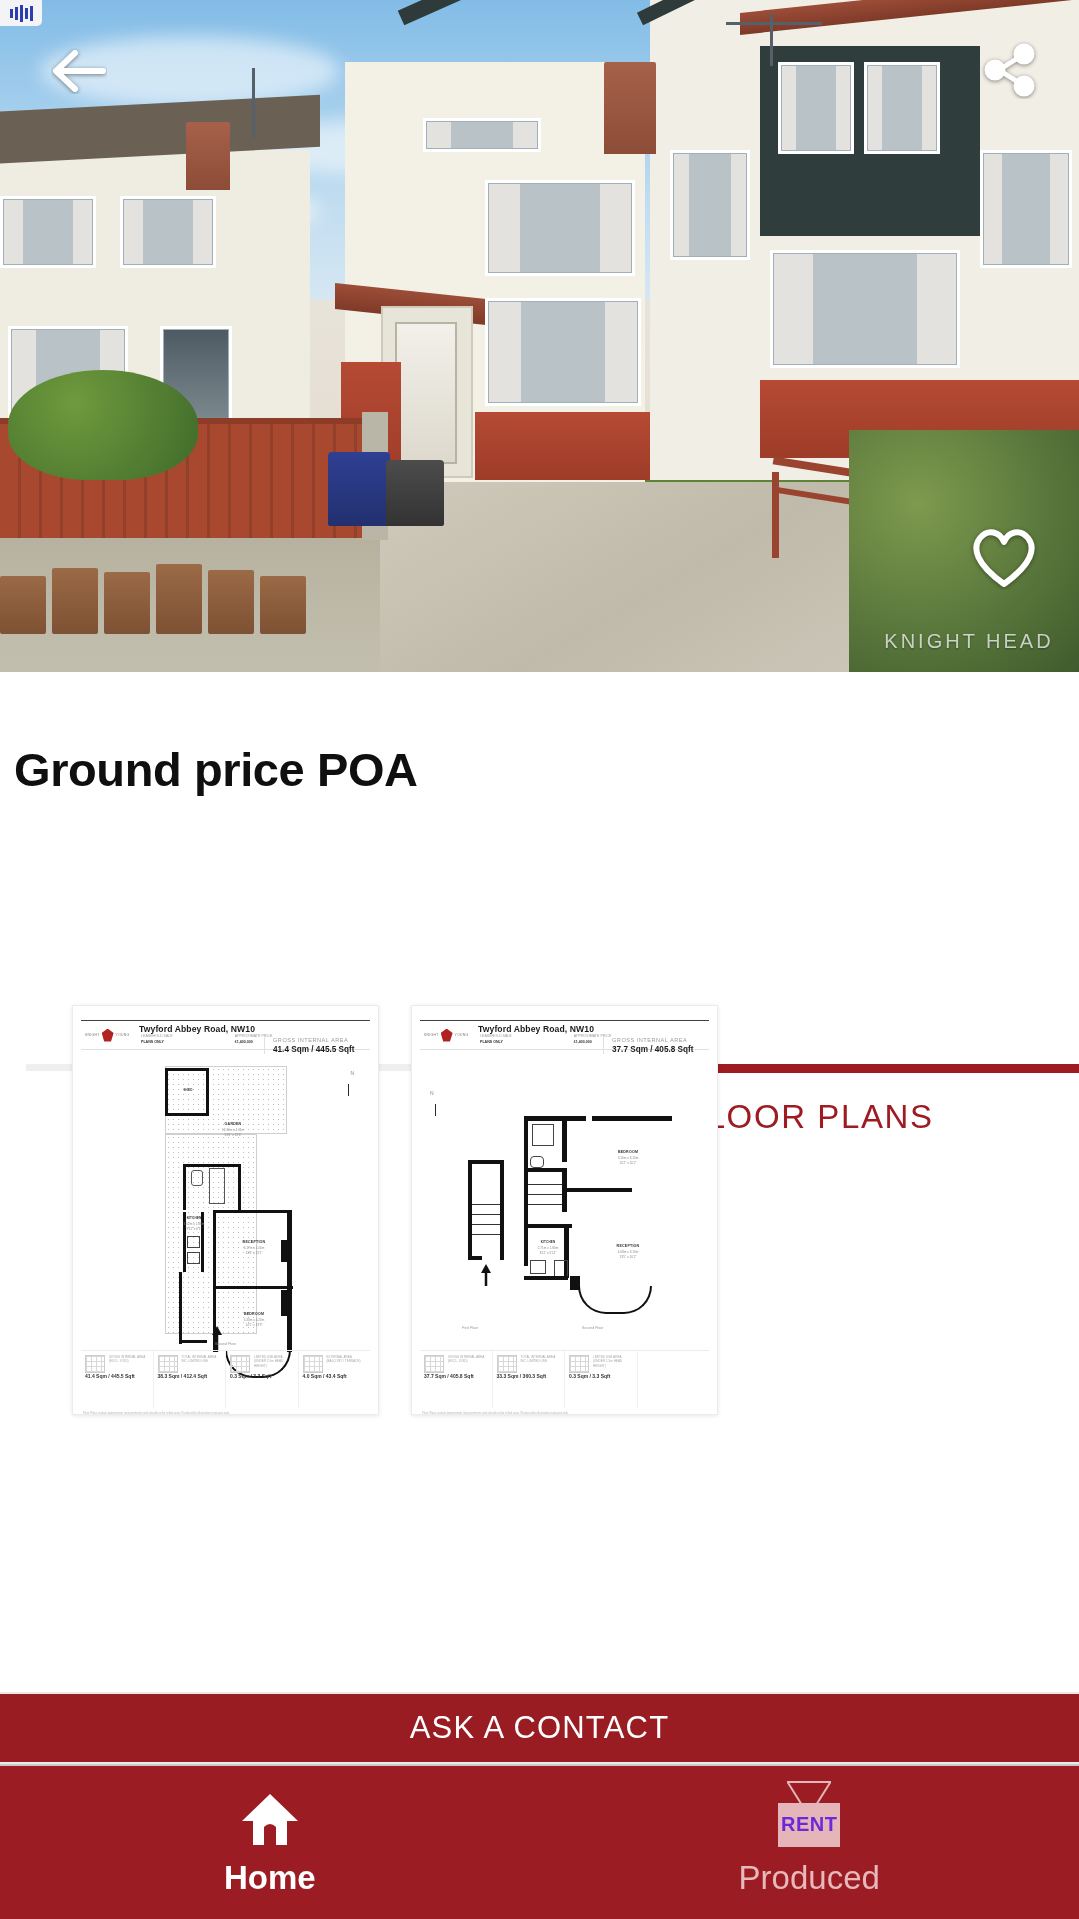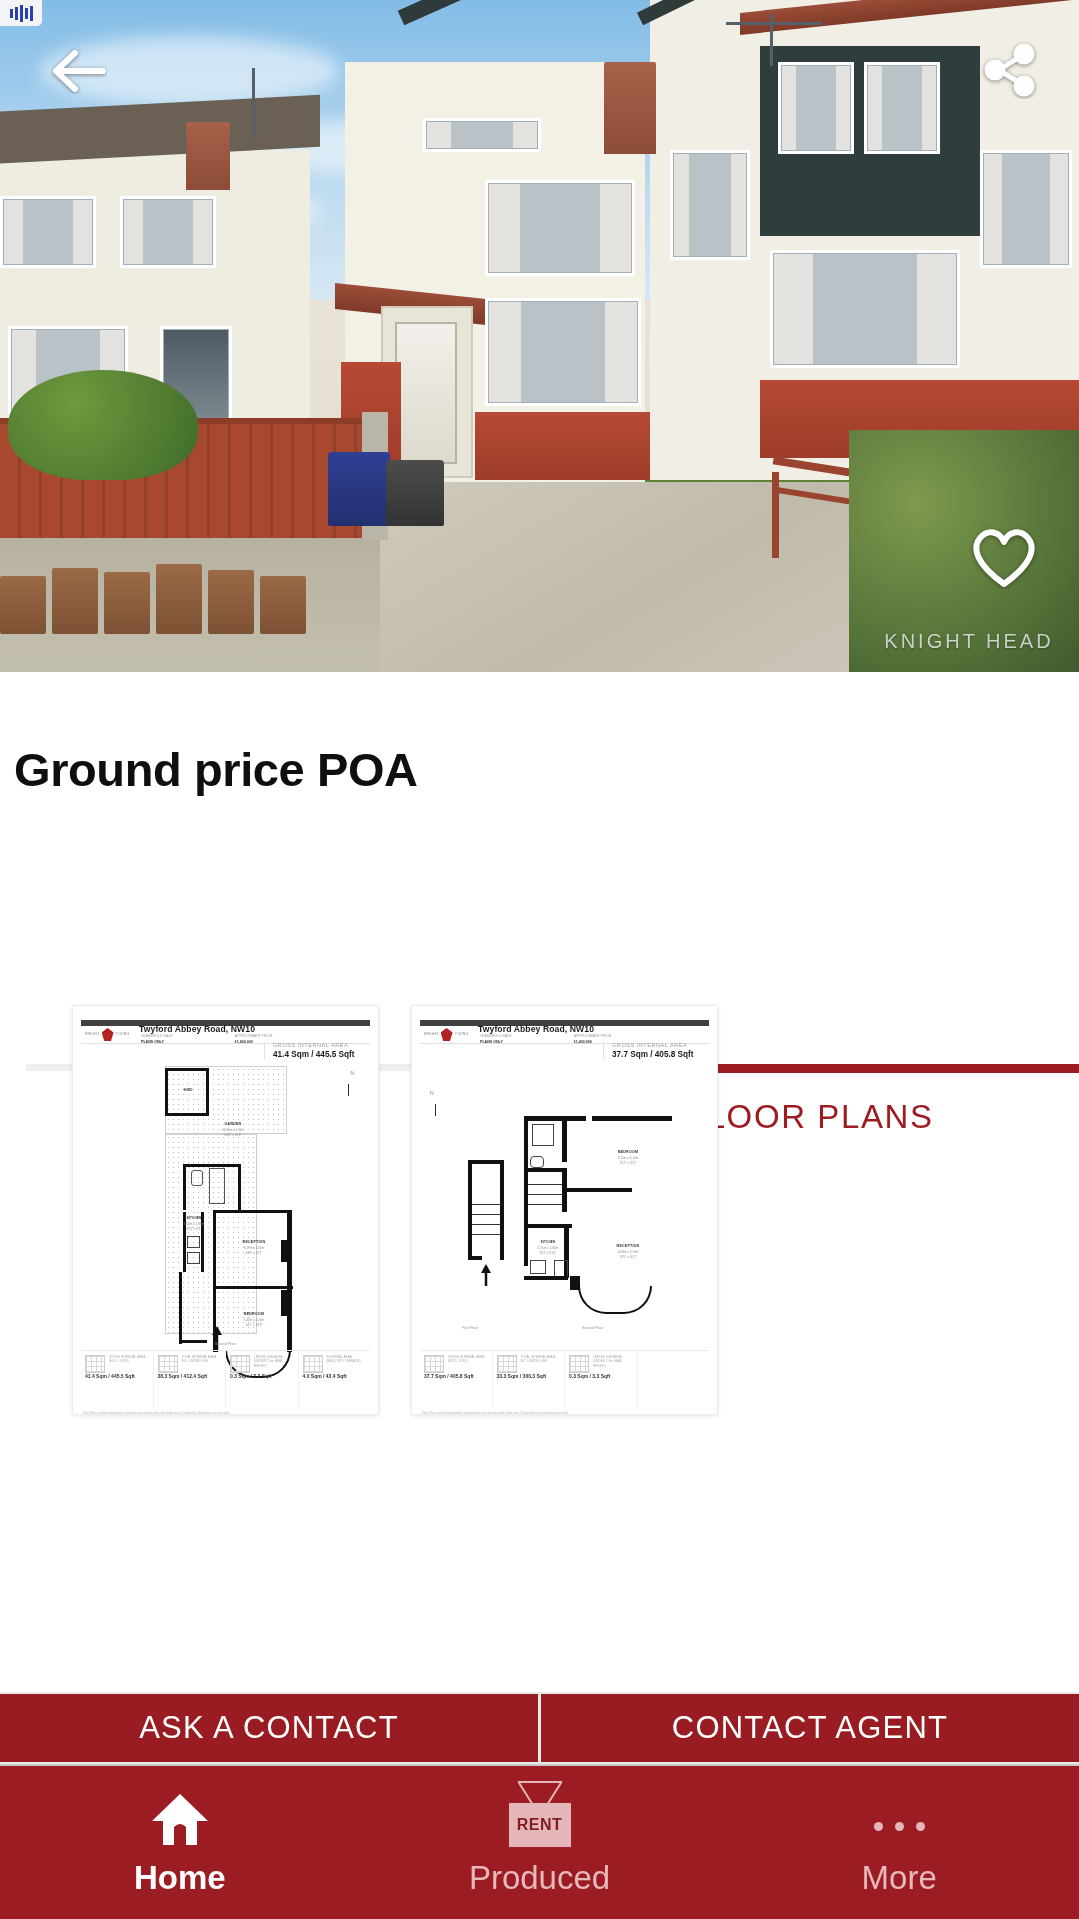--- a/index.html
+++ b/index.html
@@ -103,22 +103,22 @@
   .tab-underline { position:absolute; left:0; top:1064px; width:1079px; height:9px; }
   .tab-ul-left { position:absolute; left:26px; top:0; width:512px; height:7px; background:#efefef; }
   .tab-ul-right { position:absolute; left:538px; top:0; width:541px; height:9px; background:#9e1b22; }
 
   
   .plans { position:absolute; left:0; top:1005px; width:1079px; height:670px;
     display:flex; gap:32px; padding-left:72px; }
   .plan { width:307px; height:410px; background:#fff; border:1px solid #ececec;
     box-shadow:0 1px 4px rgba(0,0,0,.10); position:relative; overflow:hidden;
     cursor:pointer; transform:scale(1); }
-  .plan-head { position:absolute; left:8px; right:8px; top:14px; height:24px;
-    border-top:6px solid #404040; border-bottom:1px solid #e0e0e0; display:flex; align-items:center; }
+  .plan-head { position:absolute; left:8px; right:8px; top:14px; height:30px;
+    border-top:1px solid #404040; border-bottom:1px solid #e0e0e0; display:flex; align-items:center; }
   .plan-logo { width:52px; height:26px; display:flex; align-items:center; gap:2px; padding-left:4px; }
   .plan-logo-mark { width:12px; height:13px; background:#b22222;
     clip-path:polygon(50% 0,100% 35%,78% 100%,22% 100%,0 35%); }
   .plan-logo-txt { font-size:3.4px; color:#777; line-height:1.25; letter-spacing:.3px; }
   .plan-title { font-size:8.6px; font-weight:700; color:#1a1a1a; margin-left:6px; letter-spacing:.1px; }
   .plan-sub { font-size:3.6px; color:#9a9a9a; margin-left:8px; line-height:1.6; }
   .plan-area { position:absolute; right:10px; top:16px; width:96px;
     border-left:1px solid #e0e0e0; padding-left:8px; }
   .plan-area-lbl { font-size:5.6px; color:#9b9b9b; letter-spacing:.5px; }
   .plan-area-val { font-size:8.2px; color:#1a1a1a; font-weight:600; margin-top:2px; }
@@ -162,21 +162,21 @@
   .nav { position:absolute; left:0; top:1764px; width:1079px; height:155px;
     background:#9b1d23; display:flex; border-top:2px solid #c9c9c9; }
   .nav-item { flex:1; display:flex; flex-direction:column; align-items:center;
     justify-content:center; gap:12px; cursor:pointer; }
   .nav-lbl { font-size:33px; }
   .nav-item.active .nav-lbl { color:#ffffff; font-weight:700; }
   .nav-item .nav-lbl { color:#e7b9bc; }
   .nav-ico { height:58px; display:flex; align-items:flex-end; justify-content:center; }
   .sign { position:relative; width:62px; height:44px; background:#e4b6b9;
     display:flex; align-items:center; justify-content:center; }
-  .sign span { font-size:16px; font-weight:700; color:#7f1d1d; letter-spacing:.5px; }
+  .sign span { font-size:20px; font-weight:700; color:#6d28d9; letter-spacing:.5px; }
   .sign-rope { position:absolute; left:50%; top:-22px; width:44px; height:22px;
     transform:translateX(-50%); border-top:2px solid #e4b6b9; }
   .sign-rope:before, .sign-rope:after { content:""; position:absolute; top:0; width:2px; height:26px;
     background:#e4b6b9; }
   .sign-rope:before { left:0; transform:rotate(-32deg); transform-origin:top left; }
   .sign-rope:after { right:0; transform:rotate(32deg); transform-origin:top right; }
   .dots { display:flex; gap:12px; align-items:center; }
   .dots i { width:9px; height:9px; border-radius:50%; background:#e4b6b9; display:block; }
 </style>
 </head>
@@ -519,21 +519,20 @@
           <div class="pf-val">0.3 Sqm / 3.3 Sqft</div>
         </div>
         <div class="pf-cell"></div>
       </div>
       <div class="plan-note">Floor Plans contain approximate measurements and should not be relied upon. Produced for illustrative purposes only.</div>
     </div>
   </div>
 
   <div class="cta">
     <button>ASK A CONTACT</button>
-    <button>CONTACT AGENT</button>
   </div>
 
   <div class="nav">
 
     <div class="nav-item active">
       <div class="nav-ico">
         <svg width="58" height="56" viewBox="0 0 58 56" aria-hidden="true">
           <path d="M29 3 L57 30 L46 30 L46 54 L35 54 L35 36 Q29 30 23 36 L23 54 L12 54 L12 30 L1 30 Z" fill="#ffffff"></path>
         </svg>
       </div>
@@ -544,25 +543,15 @@
       <div class="nav-ico">
         <div class="sign">
             <div class="sign-rope"></div>
             <span>RENT</span>
           </div>
       </div>
       <div class="nav-lbl">Produced</div>
     </div>
 
 
-    <div class="nav-item">
-      <div class="nav-ico">
-        <div class="dots" style="margin-bottom:16px;">
-            <i></i>
-            <i></i>
-            <i></i>
-          </div>
-      </div>
-      <div class="nav-lbl">More</div>
-    </div>
   </div>
 
 </div>
 
 </body></html>

